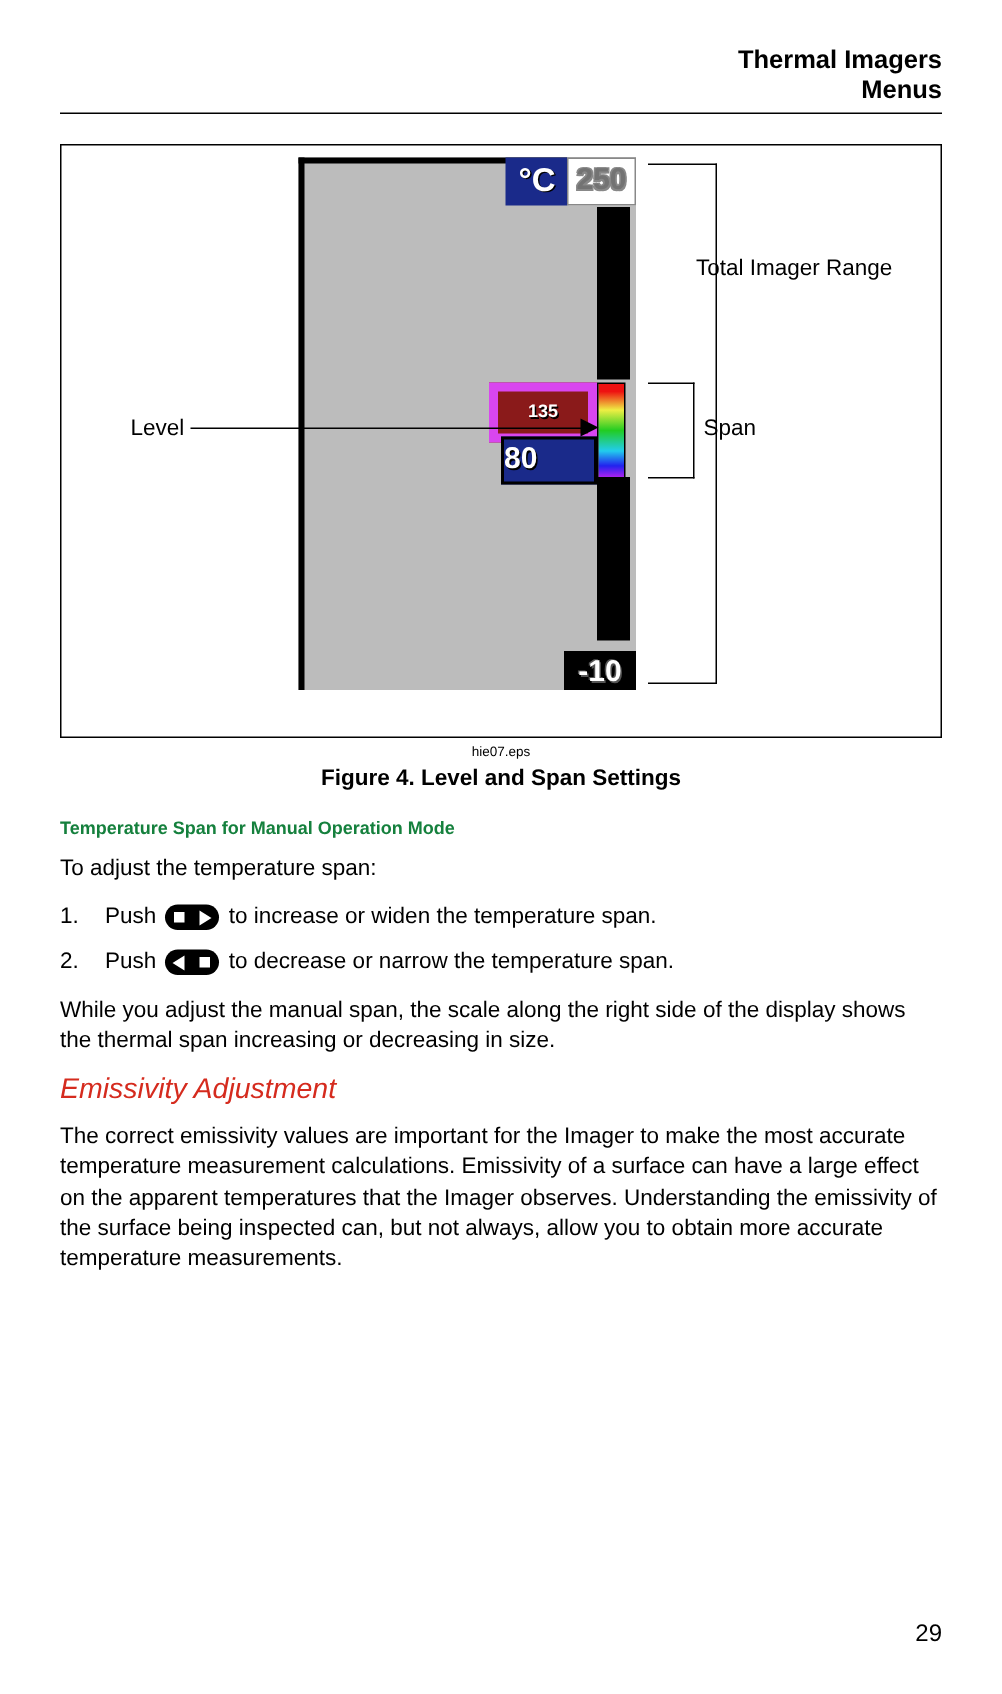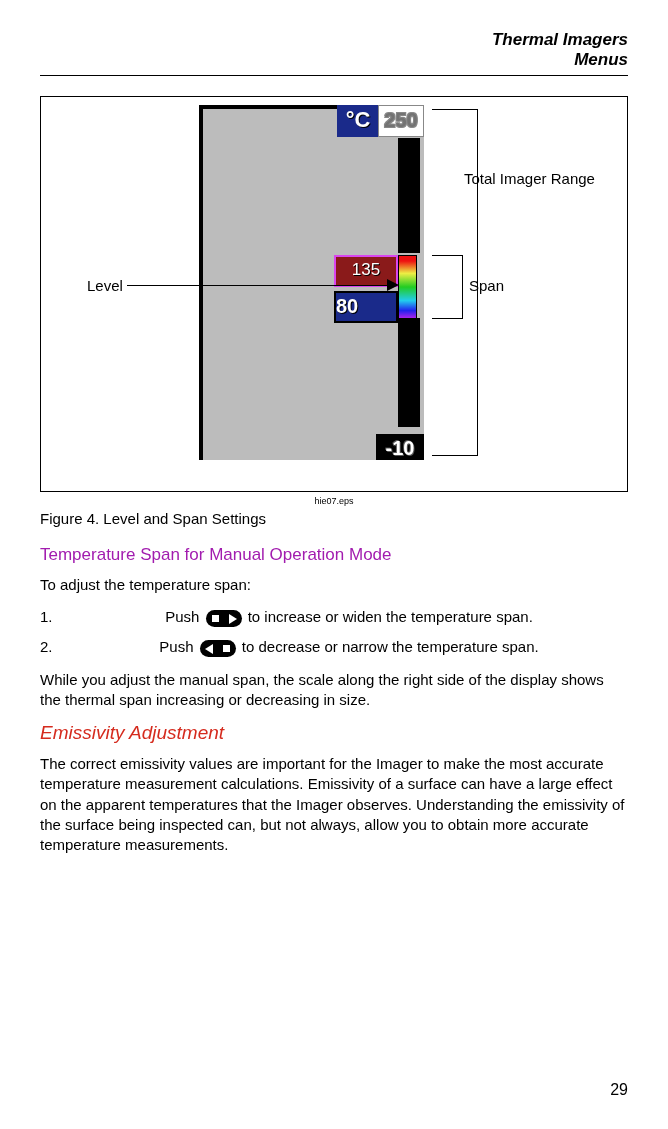--- a/index.html
+++ b/index.html
@@ -14,21 +14,20 @@
     }
     .page {
       padding: 30px 40px 0 40px;
       position: relative;
       height: 100%;
       box-sizing: border-box;
     }
     .header {
       text-align: right;
       font-weight: bold;
-      font-style: italic;
       font-size: 17px;
       line-height: 1.2;
       margin-bottom: 4px;
     }
     .header-line {
       border-bottom: 1.5px solid #000;
       margin-bottom: 20px;
     }
     .figure-frame {
       border: 1.5px solid #000;
@@ -83,24 +82,24 @@
       text-shadow: 1px 1px 0 #888, -1px -1px 0 #888, 1px -1px 0 #888, -1px 1px 0 #888;
     }
     .high-box {
       position: absolute;
       right: 26px;
       top: 150px;
       width: 60px;
       height: 28px;
       background: #8a1a1a;
       color: #fff;
-      border: 2px solid #d946ef;
-      text-align: center;
-      font-weight: normal;
-      font-size: 17px;
+      border: 6px solid #d946ef;
+      text-align: center;
+      font-weight: bold;
+      font-size: 12px;
       line-height: 26px;
       font-family: "Arial Black", Arial, sans-serif;
       text-shadow: 1px 1px 0 #000;
     }
     .gradient-bar {
       position: absolute;
       right: 7px;
       top: 150px;
       width: 17px;
       height: 62px;
@@ -225,28 +224,29 @@
       height: 345px;
       border: 1.5px solid #000;
       border-left: none;
     }
     .eps-label {
       text-align: center;
       font-size: 9px;
       margin: 2px 0 0 0;
     }
     .figure-caption {
-      font-weight: normal;
+      text-align: center;
+      font-weight: bold;
       font-size: 15px;
       margin: 4px 0 18px 0;
     }
     .section-heading {
-      color: #a21caf;
-      font-weight: normal;
-      font-size: 17px;
+      color: #15803d;
+      font-weight: bold;
+      font-size: 12px;
       margin: 0 0 10px 0;
     }
     .section-heading-italic {
       color: #d52b1e;
       font-style: italic;
       font-size: 19px;
       margin: 8px 0 10px 0;
     }
     .body-text {
       font-size: 15px;
@@ -263,21 +263,20 @@
     .list li {
       margin-bottom: 10px;
       display: flex;
     }
     .list-num {
       width: 30px;
       flex-shrink: 0;
     }
     .list-content {
       flex: 1;
-      text-align: center;
     }
     .button-icon {
       display: inline-block;
       width: 36px;
       height: 17px;
       background: #000;
       border-radius: 9px;
       vertical-align: middle;
       position: relative;
       margin: 0 2px;

